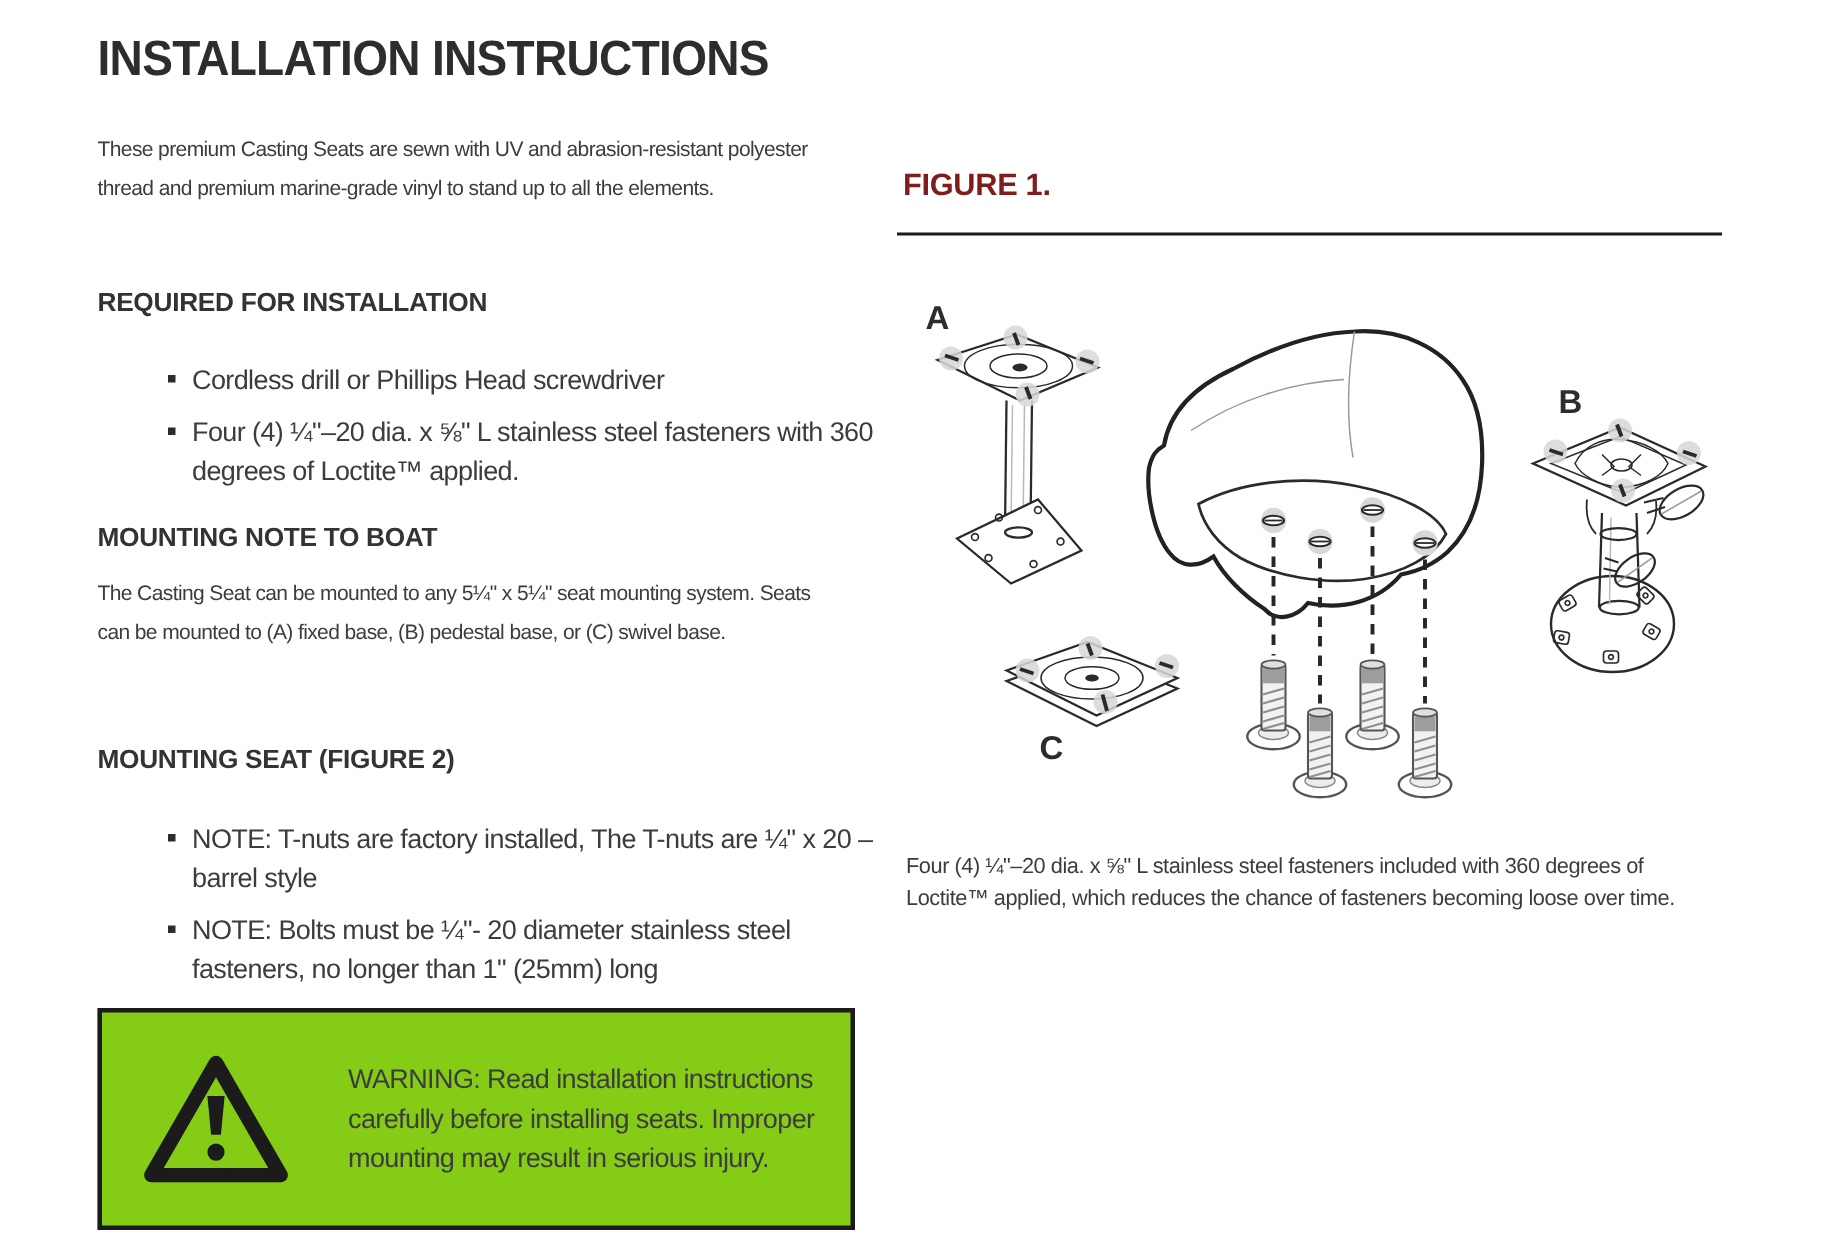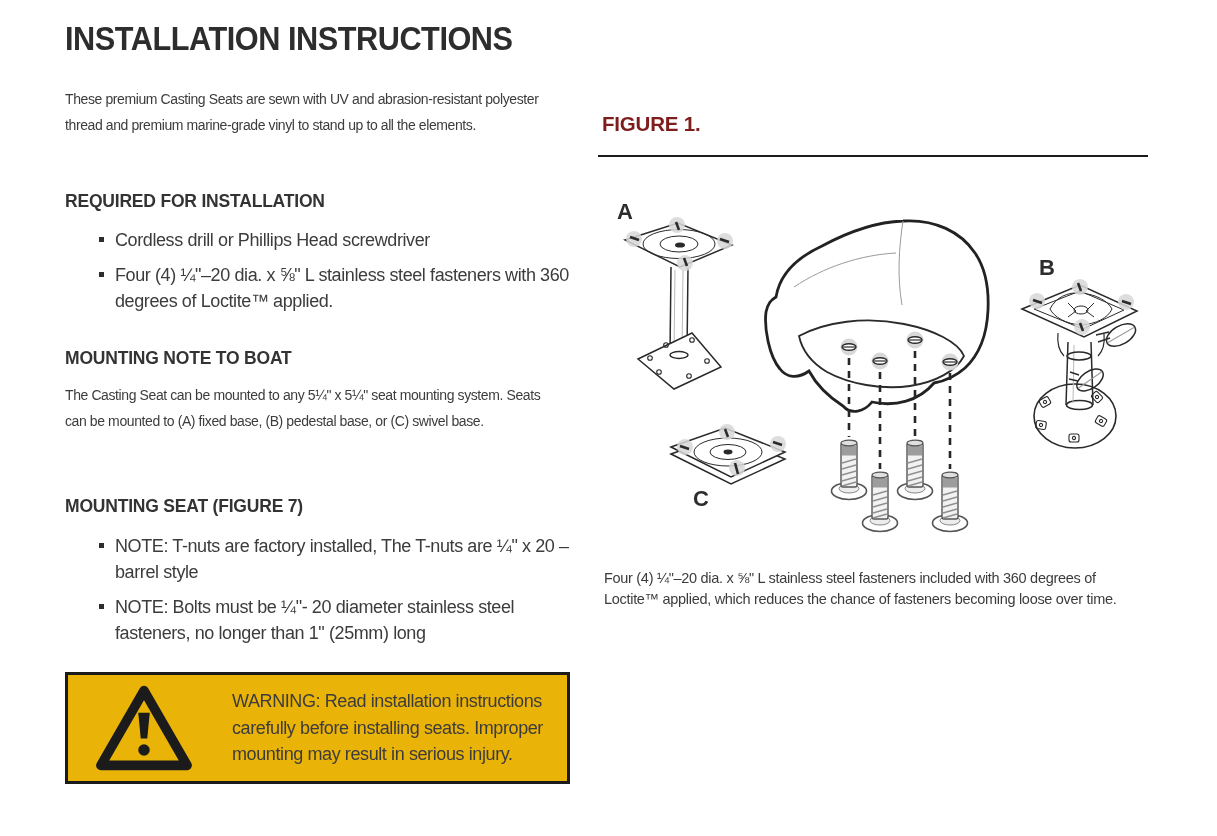--- a/index.html
+++ b/index.html
@@ -23,36 +23,36 @@
   .para-mount { position:absolute; left:65px; top:382px; width:478px; }
 
   .sec-head {
     position:absolute; left:65px; margin:0;
     font-size:17.5px; font-weight:700; color:#333; letter-spacing:-0.2px; white-space:nowrap;
   }
   .sec-head.h-required { top:191px; }
   .sec-head.h-boat     { top:348px; }
   .sec-head.h-seat     { top:496px; }
 
-  ul.blist { position:absolute; left:65px; margin:3px; padding:0; list-style:none; width:512px; }
+  ul.blist { position:absolute; left:65px; margin:16px; padding:0; list-style:none; width:512px; }
   ul.blist.list-required { top:224px; }
   ul.blist.list-notes    { top:530px; }
   ul.blist li {
     position:relative; padding-left:47px;
     font-size:18px; line-height:26px; letter-spacing:-0.4px; color:#3c3c3c;
   }
   ul.blist li + li { margin-top:9px; }
   ul.blist li .sq {
     position:absolute; left:31px; top:10px;
     width:5px; height:5px; background:#2d2d2d; display:block;
   }
 
   .warning-box {
-    position:absolute; left:65px; top:672px; width:505px; height:112px;
-    border:3px solid #1b1b1b; background:#eab308;
+    position:absolute; left:65px; top:672px; width:505px; height:148px;
+    border:3px solid #1b1b1b; background:#84cc16;
     display:flex; align-items:center;
   }
   .warning-box .tri { margin-left:26px; flex:0 0 auto; }
   .warning-box p {
     margin:0 0 0 38px; width:318px;
     font-size:18px; line-height:26.5px; letter-spacing:-0.4px; color:#3c3c3c;
   }
 
   
   .fig-head {
@@ -87,21 +87,21 @@
     </li>
     <li>
       <span class="sq"></span>
       <span>Four (4) ¼"–20 dia. x ⅝" L stainless steel fasteners with 360 degrees of Loctite™ applied.</span>
     </li>
   </ul>
 
   <h2 class="sec-head h-boat">MOUNTING NOTE TO BOAT</h2>
   <p class="body-text para-mount">The Casting Seat can be mounted to any 5¼" x 5¼" seat mounting system. Seats can be mounted to (A) fixed base, (B) pedestal base, or (C) swivel base.</p>
 
-  <h2 class="sec-head h-seat">MOUNTING SEAT (FIGURE 7)</h2>
+  <h2 class="sec-head h-seat">MOUNTING SEAT (FIGURE 2)</h2>
   <ul class="blist list-notes">
     <li>
       <span class="sq"></span>
       <span>NOTE: T-nuts are factory installed, The T-nuts are ¼" x 20 – barrel style</span>
     </li>
     <li>
       <span class="sq"></span>
       <span>NOTE: Bolts must be ¼"- 20 diameter stainless steel fasteners, no longer than 1" (25mm) long</span>
     </li>
   </ul>

